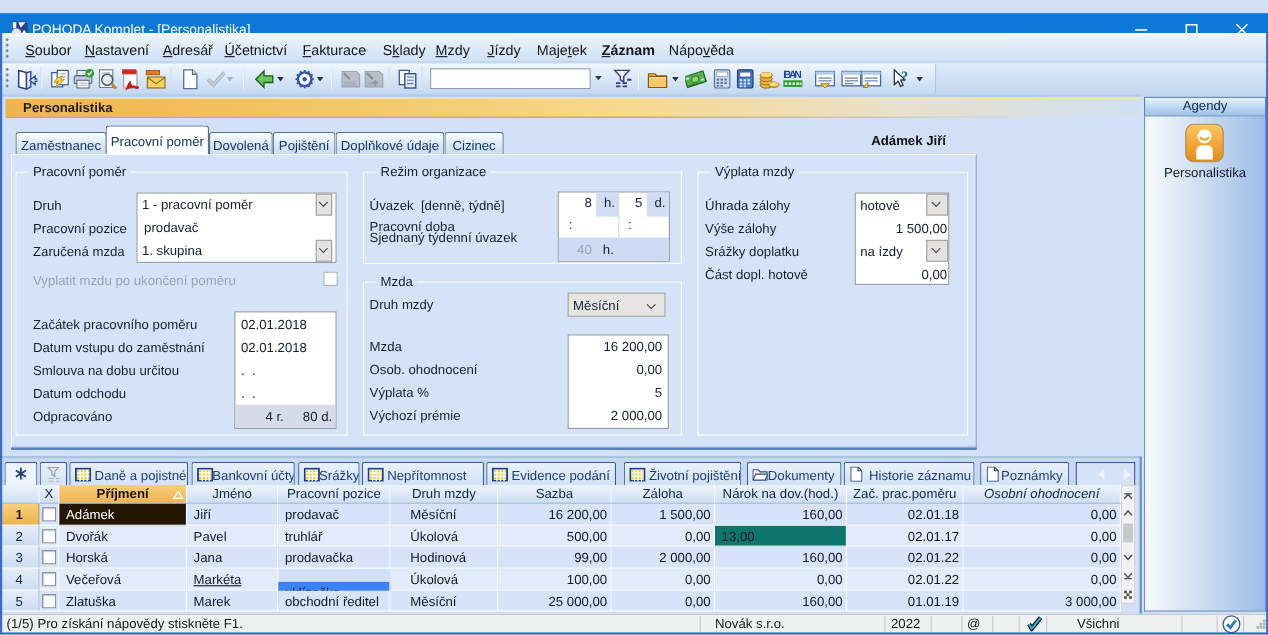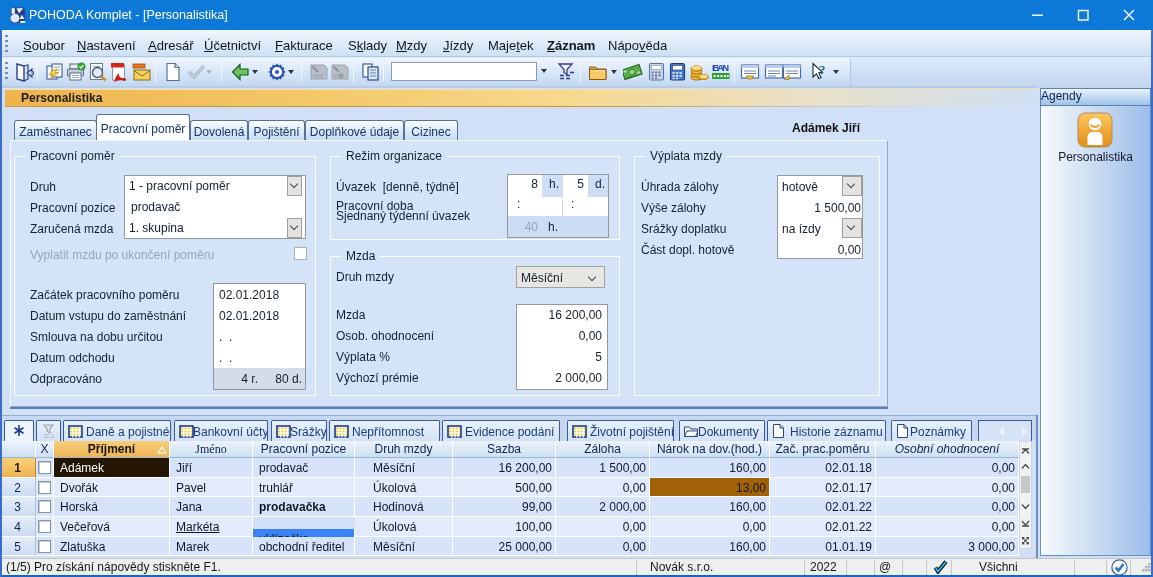--- a/index.html
+++ b/index.html
@@ -1,17 +1,17 @@
 <!DOCTYPE html>
 <html><head><meta charset="utf-8"><style>
 *{margin:0;padding:0;box-sizing:border-box}
 html,body{width:1153px;height:577px;overflow:hidden}
 .w{position:relative;width:1153px;height:577px;font-family:"Liberation Sans",sans-serif;font-size:12px;color:#101828;background:#d2e0f7;overflow:hidden}
 .abs{position:absolute}
-.title{left:0;top:0;width:1153px;height:30px;background:#0c79d8;color:#fff}
+.title{left:0;top:12px;width:1153px;height:30px;background:#0c79d8;color:#fff}
 .title .txt{position:absolute;left:29px;top:8px;font-size:12.5px;color:#fff}
 .menubar{left:0;top:30px;width:1153px;height:27px;background:linear-gradient(#f0f6fd,#d7e6f7 70%,#cfe0f4);border-bottom:1px solid #aec8e6}
 .menuitem{position:absolute;top:38px;color:#121519;font-size:13px;white-space:pre}
 .menuitem u{text-decoration:underline}
 .toolbar{left:0;top:57px;width:1153px;height:31px;background:linear-gradient(#dfecfa,#cfe0f4 45%,#c2d6f0)}
 .tstrip{left:1px;top:58px;width:849px;height:28px;border-radius:2px;background:linear-gradient(#eff6fe,#d8e7f8 50%,#c2d7f1);box-shadow:0 1px 0 #9fbad9,1px 0 0 #aec6e2}
 .tsep{position:absolute;top:61px;width:1px;height:21px;background:#9db4d2;border-right:1px solid #f0f6fc}
 .grip{position:absolute;width:3px;background-image:radial-gradient(circle at 1.5px 2px,#6f87a8 1.1px,transparent 1.3px);background-size:3px 5px}
 .darr{position:absolute;width:0;height:0;border-left:3.5px solid transparent;border-right:3.5px solid transparent;border-top:4px solid #2a3440}
 .caption{left:5px;top:89px;width:1032px;height:17px;background:linear-gradient(to right,#f0b44c,#f3c868 30%,#f7d98f 55%,#e9e0c8 78%,#cfdff3 100%);border-top:1px solid #f7e2ae}
@@ -28,21 +28,21 @@
 .chev{position:absolute;width:6px;height:6px;border-left:1.4px solid #45474a;border-bottom:1.4px solid #45474a;transform:rotate(-45deg)}
 .btabstrip{left:0;top:415px;width:1037px;height:26px;background:#c6d8f0;border-top:1px solid #8fb0d6}
 .btab{position:absolute;top:420px;height:21px;border:1px solid #3a5a9c;border-bottom:none;border-radius:2px 2px 0 0;background:linear-gradient(#e8f1fb,#d2e2f4);color:#1c3c80;padding:4px 0 0 22px;white-space:pre;font-size:12px;overflow:hidden}
 .btab.star{background:#eef4fc}
 .ghead{position:absolute;top:441px;height:17px;background:linear-gradient(#ecf3fb,#cfdff2);border-right:1px solid #fff;border-bottom:1px solid #9ab4d4;color:#0c2450;text-align:center;padding-top:1px;overflow:hidden;white-space:pre}
 .gcell{position:absolute;height:19px;background:#d8e5f9;border-right:1px solid #fff;border-bottom:1px solid #fff;padding:3px 6px 0 6px;overflow:hidden;white-space:pre}
 .rownum{position:absolute;width:36px;height:19px;background:linear-gradient(#e4edf8,#cddcf2);border-right:1px solid #a9c0de;border-bottom:1px solid #fff;color:#0c2450;text-align:center;padding-top:3px}
 .cbx{position:absolute;width:13px;height:13px;background:#fff;border:1px solid #8894a2;box-shadow:inset 1px 1px 0 #c6ccd4}
 .status{left:0;top:558px;width:1153px;height:19px;background:#eef0ef;border-top:1px solid #c2c6ca;color:#15181c}
 .ssep{position:absolute;top:560px;width:1px;height:15px;background:#c6c6c6}
-.aghead{left:1040px;top:88px;width:111px;height:18px;background:linear-gradient(#eaf3fc,#bdd6f0 55%,#9fc2e8);border:1px solid #5a83b4;color:#10244c;}
+.aghead{left:1040px;top:88px;width:111px;height:18px;background:linear-gradient(#eaf3fc,#bdd6f0 55%,#9fc2e8);border:1px solid #5a83b4;color:#10244c;text-align:center}
 .agpanel{left:1040px;top:106px;width:111px;height:450px;background:linear-gradient(to right,#f6fafd,#cfdff2 45%,#9cbde8);border:1px solid #6a92c0;border-top:none}
 </style></head><body>
 <div class="w">
 <div class="abs title">
 <svg class="abs" style="left:8px;top:6px" width="19" height="19" viewBox="0 0 19 19">
 <path d="M3 4 Q3 1.5 5.5 1.5 L14 1.5 Q17 1.5 17 4.5 L17 14 Q17 17 14 17 L5.5 17 Q3 17 3 14.5 Z" fill="#2a3f8c"></path>
 <rect x="3.6" y="2.2" width="3.2" height="5.6" fill="#f2f5fb"></rect>
 <path d="M8.6 2.2 L15.2 2.2 L11 7.2 Z" fill="#f2f5fb"></path>
 <circle cx="7" cy="12.2" r="4.4" fill="#dfe7f6"></circle>
 <path d="M13.8 8.8 L16.6 13 L11.8 13 Z" fill="#eef2fa"></path>
@@ -458,21 +458,21 @@
         <path d="M7 0.5 v3.5 h3.5" fill="none" stroke="#2a4a7c" stroke-width="1"></path>
       </svg>Poznámky</div>
 <div class="abs" style="left:978px;top:420px;width:54px;height:21px;border:1px solid #3a5a9c;border-bottom:none;background:#d6e3f6"></div>
 <svg class="abs" style="left:998px;top:427px" width="30" height="9">
       <path d="M6 0 L0.5 4.5 L6 9 Z" fill="#eef3fb"></path>
       <path d="M24 0 L29.5 4.5 L24 9 Z" fill="#eef3fb"></path>
     </svg>
 <div class="ghead" style="left:0px;width:36px;"></div>
 <div class="ghead" style="left:36px;width:18px;">X</div>
 <div class="ghead" style="left:54px;width:116px;background:linear-gradient(#f7ce7c,#efb452);font-weight:bold;color:#1a1200;">Příjmení</div>
-<div class="ghead" style="left:170px;width:83px;font-family:Liberation Serif, serif;">Jméno</div>
+<div class="ghead" style="left:170px;width:83px;">Jméno</div>
 <div class="ghead" style="left:253px;width:102px;">Pracovní pozice</div>
 <div class="ghead" style="left:355px;width:98px;">Druh mzdy</div>
 <div class="ghead" style="left:453px;width:103px;">Sazba</div>
 <div class="ghead" style="left:556px;width:94px;">Záloha</div>
 <div class="ghead" style="left:650px;width:120px;">Nárok na dov.(hod.)</div>
 <div class="ghead" style="left:770px;width:106px;">Zač. prac.poměru</div>
 <div class="ghead" style="left:876px;width:143px;font-style:italic;">Osobní ohodnocení</div>
 <svg class="abs" style="left:157px;top:446px" width="10" height="8">
       <path d="M5 1 L9 7 L1 7 Z" fill="#f2c468" stroke="#fff" stroke-width="1.2"></path>
     </svg>
@@ -490,29 +490,29 @@
 <div class="gcell" style="left:876px;top:458px;width:143px;height:20px;background:#d6e3f8;text-align:right;padding-right:3px;">0,00</div>
 <div class="rownum" style="left:0;top:478px;height:19px;">2</div>
 <div class="gcell" style="left:36px;top:478px;width:18px;height:19px;background:#e2ebfb"></div>
 <div class="cbx" style="left:38px;top:481px"></div>
 <div class="gcell" style="left:54px;top:478px;width:116px;height:19px;background:#e2ebfb;">Dvořák</div>
 <div class="gcell" style="left:170px;top:478px;width:83px;height:19px;background:#e2ebfb;">Pavel</div>
 <div class="gcell" style="left:253px;top:478px;width:102px;height:19px;background:#e2ebfb;">truhlář</div>
 <div class="gcell" style="left:355px;top:478px;width:98px;height:19px;background:#e2ebfb;padding-left:18px;">Úkolová</div>
 <div class="gcell" style="left:453px;top:478px;width:103px;height:19px;background:#e2ebfb;text-align:right;padding-right:3px;">500,00</div>
 <div class="gcell" style="left:556px;top:478px;width:94px;height:19px;background:#e2ebfb;text-align:right;padding-right:3px;">0,00</div>
-<div class="gcell" style="left:650px;top:478px;width:120px;height:19px;background:#a16207;text-align:right;padding-right:3px;">13,00</div>
+<div class="gcell" style="left:650px;top:478px;width:120px;height:19px;background:#0f766e;text-align:left;padding-right:3px;">13,00</div>
 <div class="gcell" style="left:770px;top:478px;width:106px;height:19px;background:#e2ebfb;text-align:right;padding-right:3px;">02.01.17</div>
 <div class="gcell" style="left:876px;top:478px;width:143px;height:19px;background:#e2ebfb;text-align:right;padding-right:3px;">0,00</div>
 <div class="rownum" style="left:0;top:497px;height:20px;">3</div>
 <div class="gcell" style="left:36px;top:497px;width:18px;height:20px;background:#d6e3f8"></div>
 <div class="cbx" style="left:38px;top:500px"></div>
 <div class="gcell" style="left:54px;top:497px;width:116px;height:20px;background:#d6e3f8;">Horská</div>
 <div class="gcell" style="left:170px;top:497px;width:83px;height:20px;background:#d6e3f8;">Jana</div>
-<div class="gcell" style="left:253px;top:497px;width:102px;height:20px;background:#d6e3f8;font-weight:bold;">prodavačka</div>
+<div class="gcell" style="left:253px;top:497px;width:102px;height:20px;background:#d6e3f8;">prodavačka</div>
 <div class="gcell" style="left:355px;top:497px;width:98px;height:20px;background:#d6e3f8;padding-left:18px;">Hodinová</div>
 <div class="gcell" style="left:453px;top:497px;width:103px;height:20px;background:#d6e3f8;text-align:right;padding-right:3px;">99,00</div>
 <div class="gcell" style="left:556px;top:497px;width:94px;height:20px;background:#d6e3f8;text-align:right;padding-right:3px;">2 000,00</div>
 <div class="gcell" style="left:650px;top:497px;width:120px;height:20px;background:#d6e3f8;text-align:right;padding-right:3px;">160,00</div>
 <div class="gcell" style="left:770px;top:497px;width:106px;height:20px;background:#d6e3f8;text-align:right;padding-right:3px;">02.01.22</div>
 <div class="gcell" style="left:876px;top:497px;width:143px;height:20px;background:#d6e3f8;text-align:right;padding-right:3px;">0,00</div>
 <div class="rownum" style="left:0;top:517px;height:20px;">4</div>
 <div class="gcell" style="left:36px;top:517px;width:18px;height:20px;background:#e2ebfb"></div>
 <div class="cbx" style="left:38px;top:520px"></div>
 <div class="gcell" style="left:54px;top:517px;width:116px;height:20px;background:#e2ebfb;">Večeřová</div>

